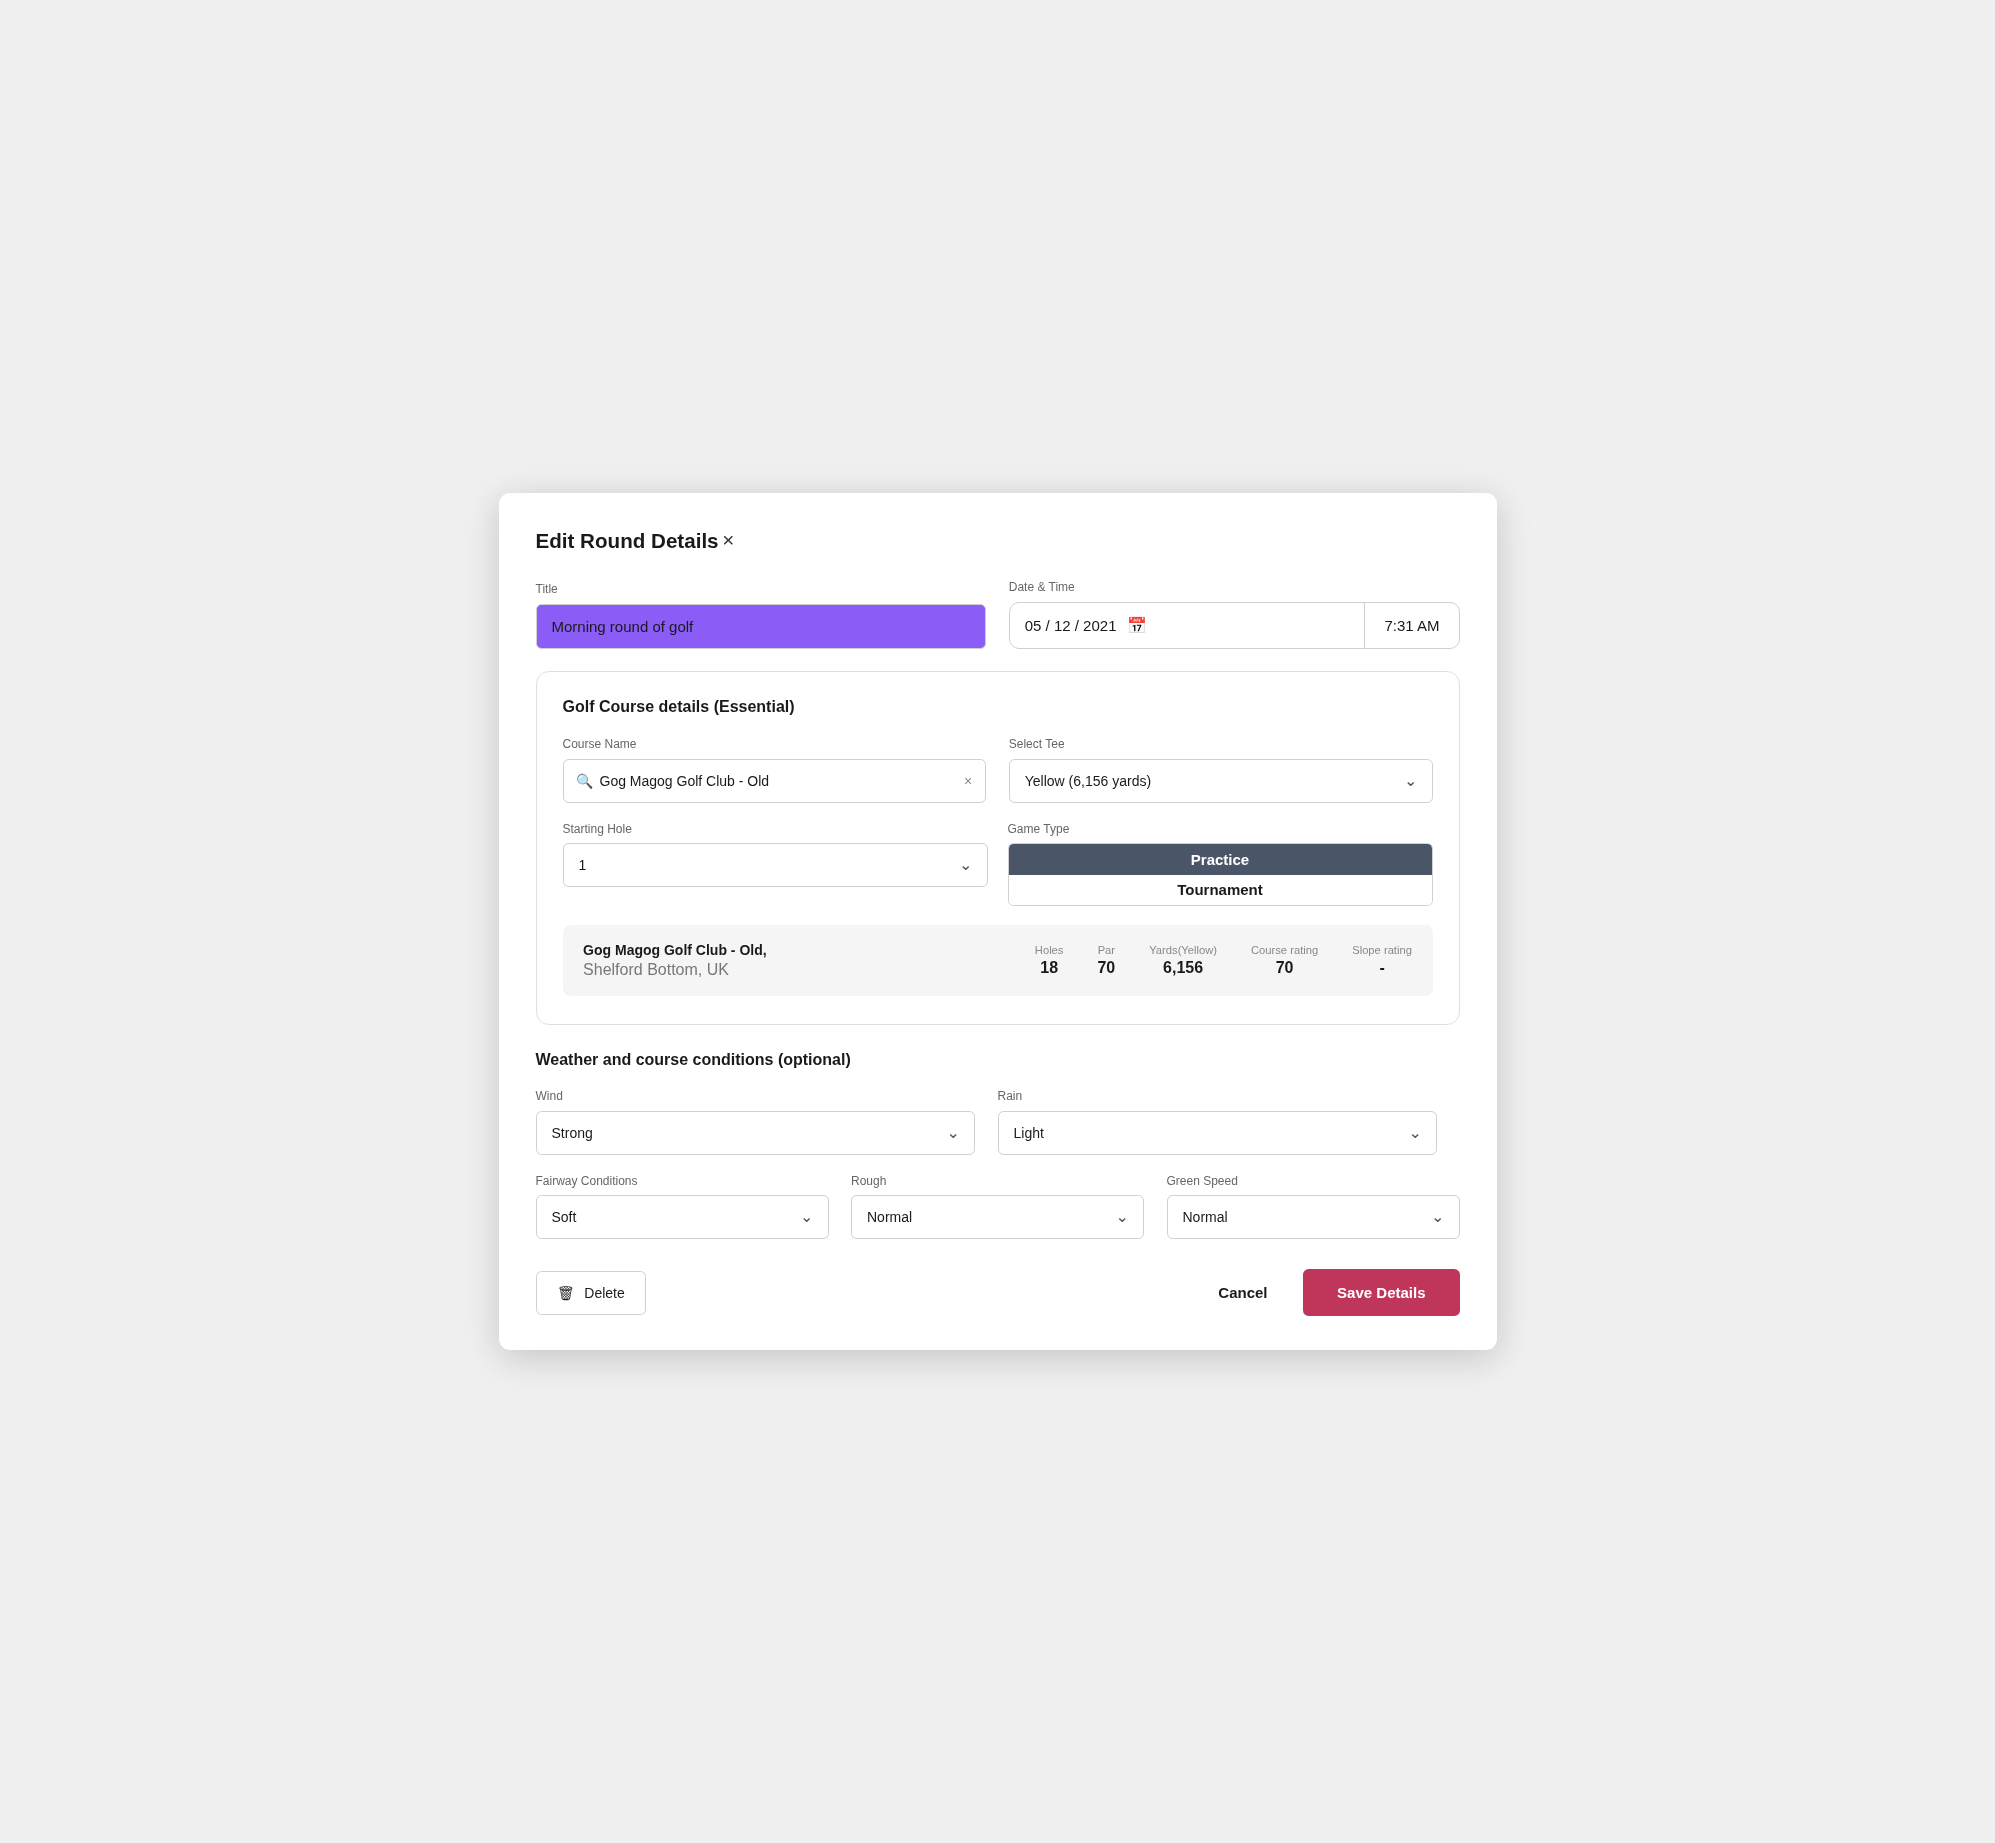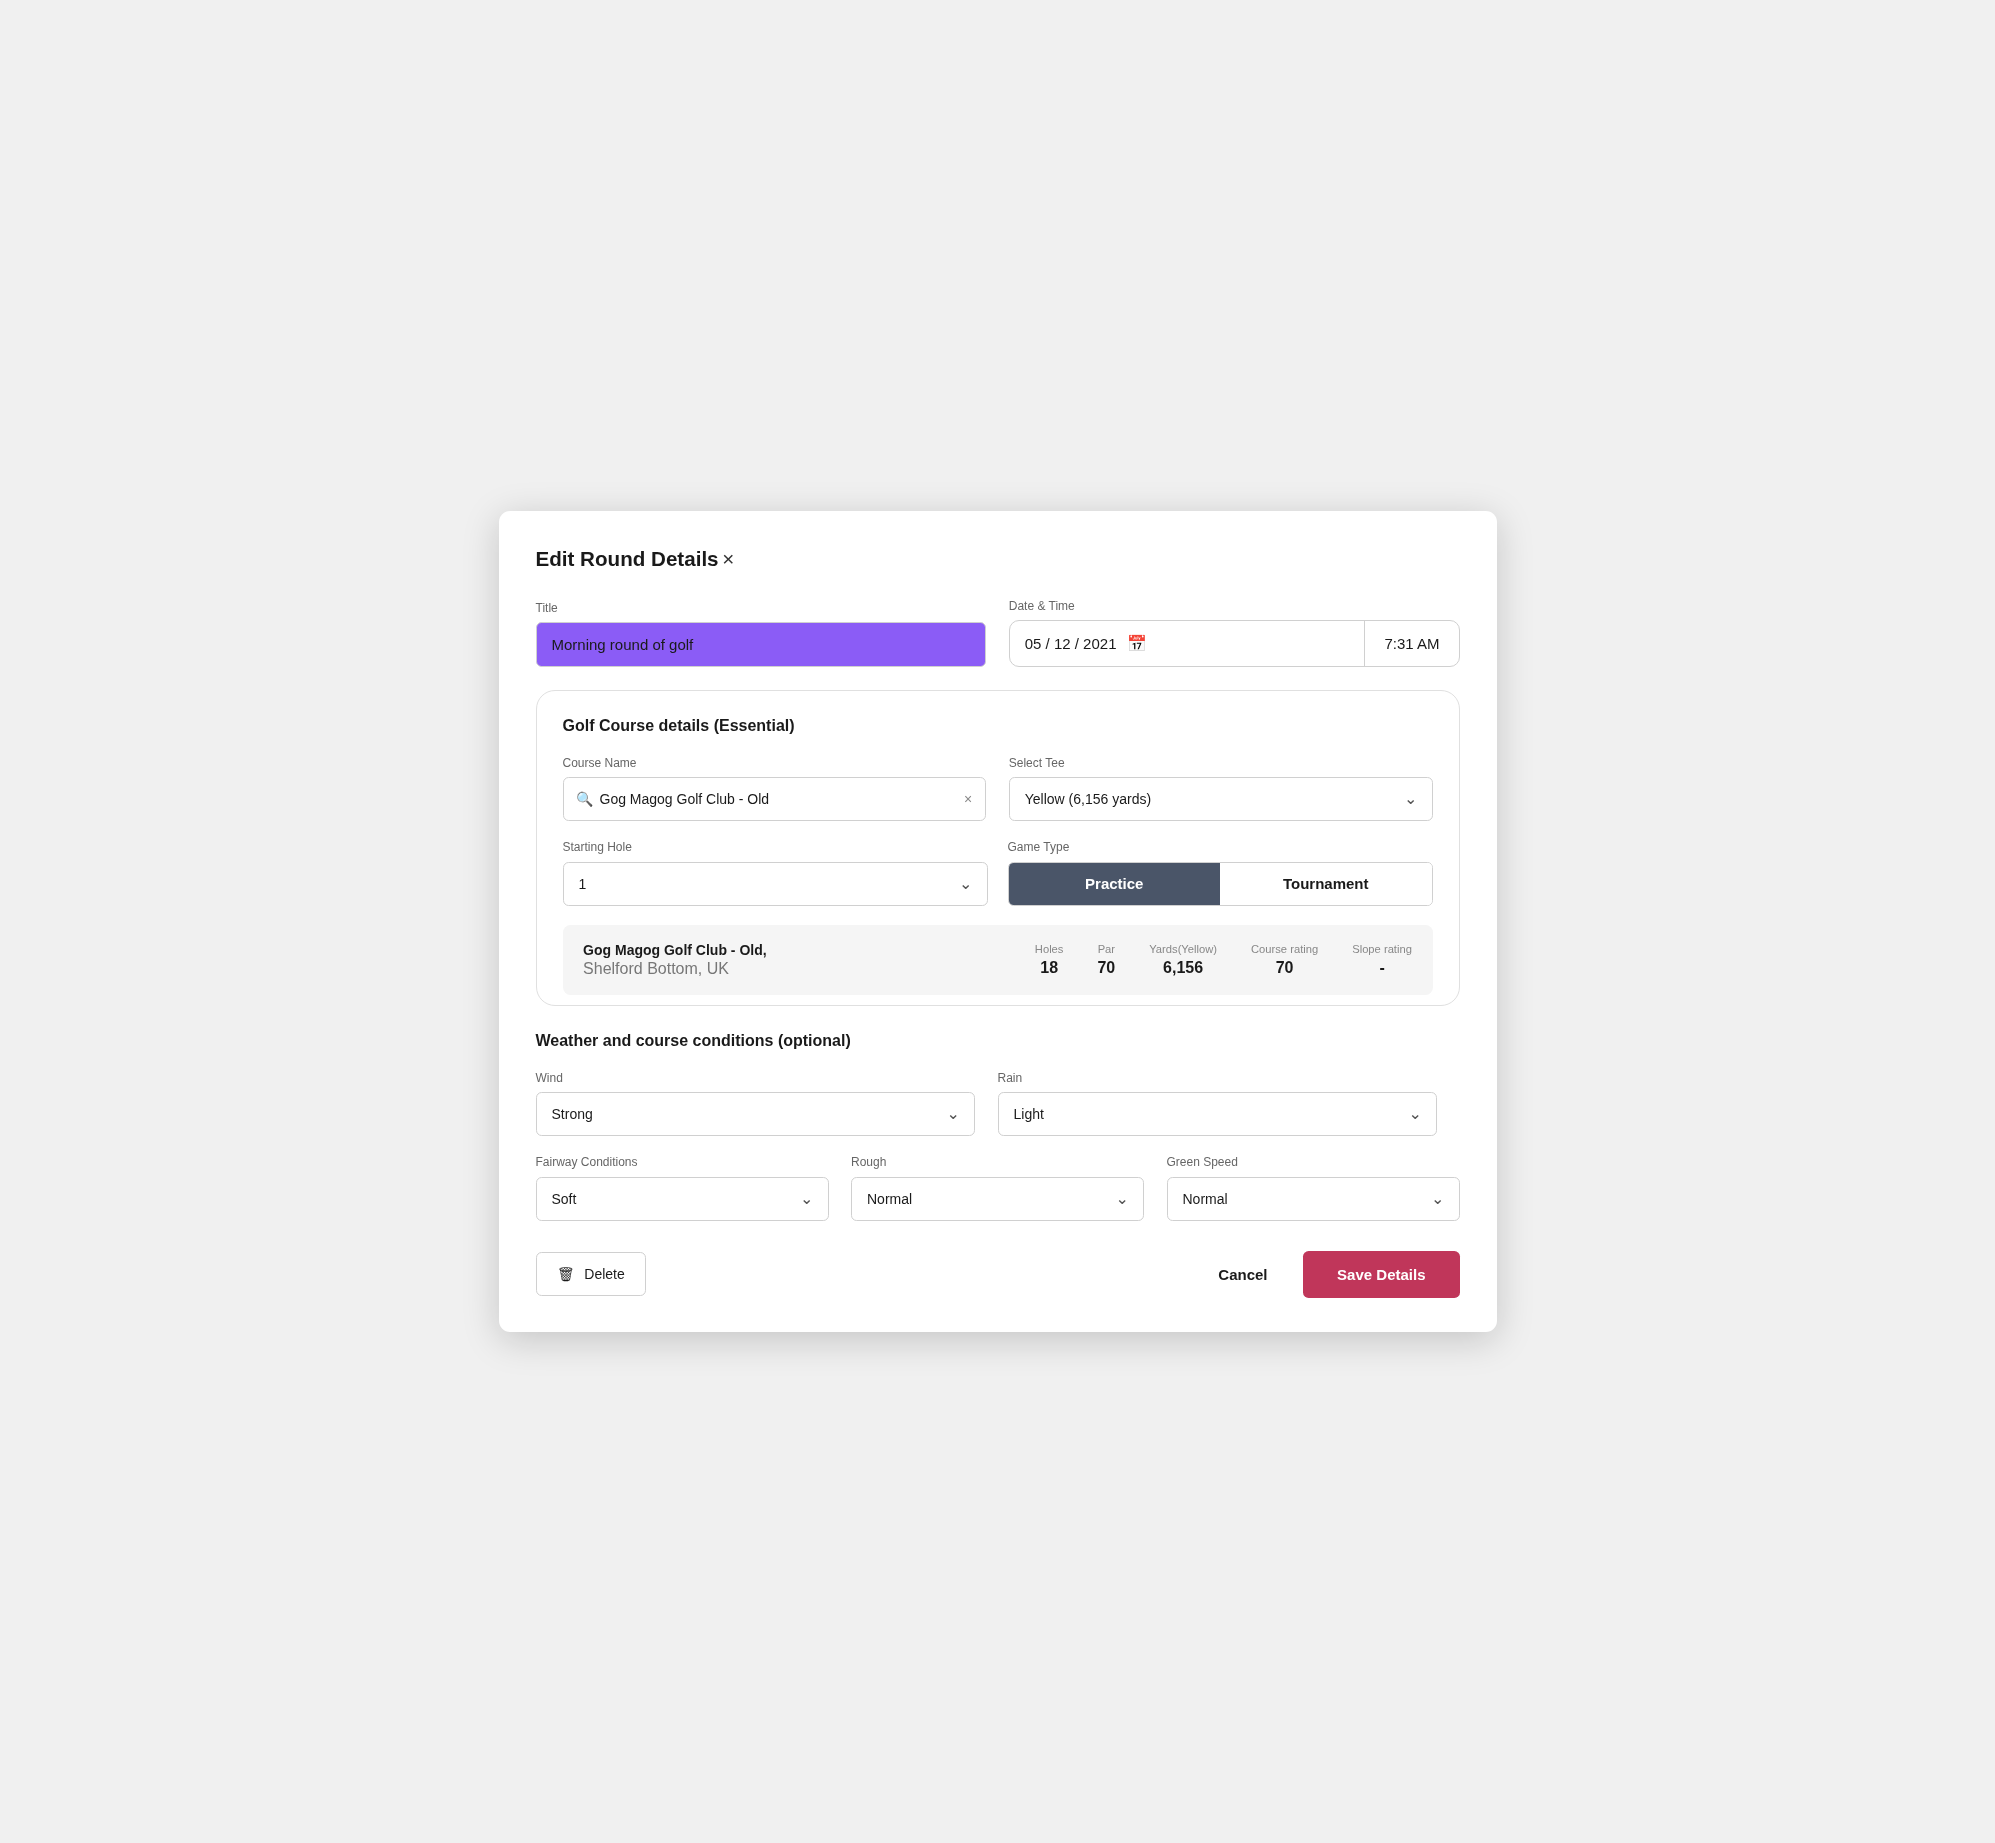--- a/index.html
+++ b/index.html
@@ -96,22 +96,22 @@
       font-size: 15px;
       color: #1a1a1a;
       flex: 0 0 auto;
     }
     .calendar-icon {
       color: #aaa;
       font-size: 16px;
     }
     .section-box {
       border: 1.4px solid #e0e0e0;
-      border-radius: 19px;
-      padding: 26px 26px 10px 26px;
+      border-radius: 13px;
+      padding: 26px 26px 28px 26px;
       margin-bottom: 26px;
     }
     .section-title {
       font-size: 16px;
       font-weight: 700;
       color: #1a1a1a;
       margin-bottom: 20.6px;
     }
     .two-col {
       display: grid;
@@ -172,21 +172,22 @@
       transform: translateY(-55%);
       color: #555;
       font-size: 16px;
       pointer-events: none;
     }
     .game-type-toggle {
       display: flex;
       border: 1.4px solid #d0d0d0;
       border-radius: 5.6px;
       overflow: hidden;
-      height: 44px;
+      height: 63px;
+      flex-direction: column;
     }
     .toggle-btn {
       flex: 1;
       border: none;
       cursor: pointer;
       font-size: 15px;
       font-weight: 600;
       transition: background 0.15s;
     }
     .toggle-btn.active {

